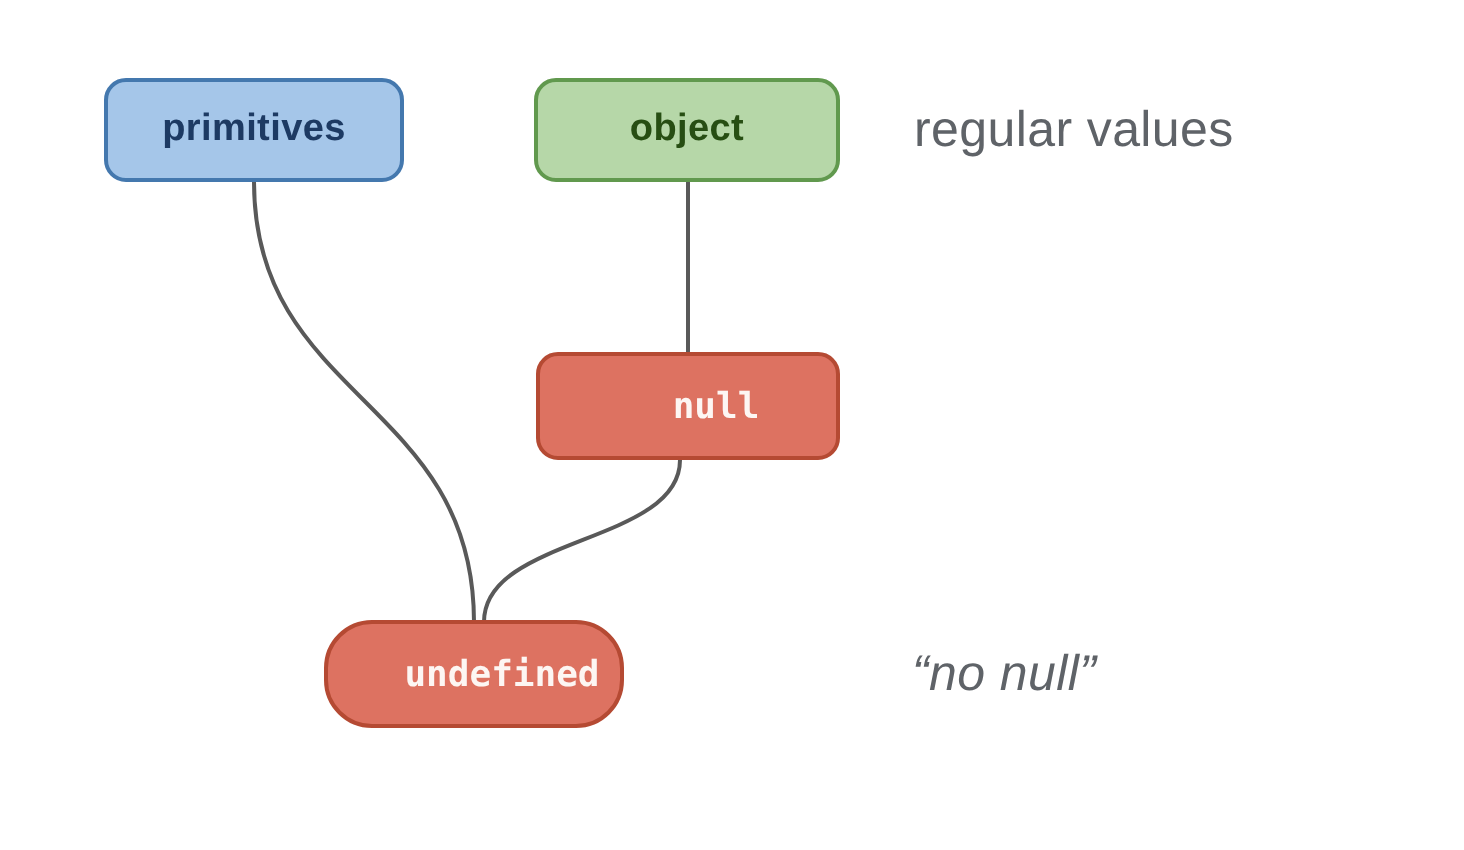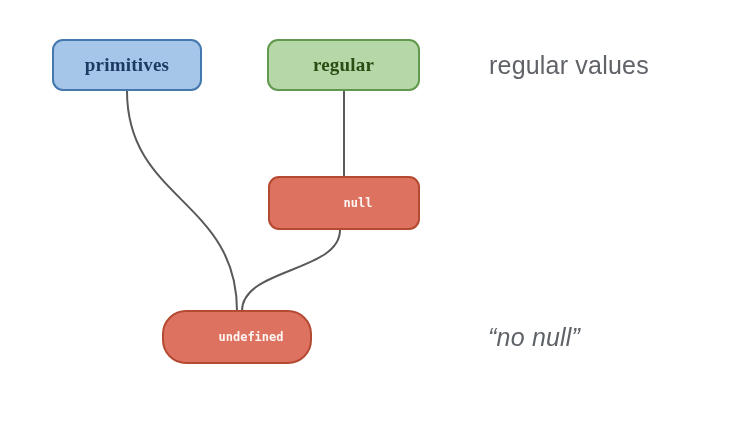--- a/index.html
+++ b/index.html
@@ -27,44 +27,43 @@
     position: absolute;
     box-sizing: border-box;
     border: 2px solid #000;
     border-radius: 11px;
     display: flex;
     align-items: center;
     justify-content: center;
     text-align: center;
   }
   .node.sans {
-    font-family: Liberation Serif, serif;
+    font-family: Liberation Sans, sans-serif;
     font-weight: bold;
     font-size: 19px;
     letter-spacing: 0.2px;
   }
   .node.mono {
     font-family: "DejaVu Sans Mono", monospace;
     font-weight: bold;
-    font-size: 12px;
+    font-size: 18px;
     padding-left: 28px;
   }
   .node-primitives { left: 52px;  top: 39px;  width: 150px; height: 52px; }
   .node-objects    { left: 267px; top: 39px;  width: 153px; height: 52px; }
   .node-null       { left: 268px; top: 176px; width: 152px; height: 54px; }
   .node-undefined  { left: 162px; top: 310px; width: 150px; height: 54px; border-radius: 24px; }
 
   .annotation {
     position: absolute;
     display: flex;
     align-items: center;
     font-size: 25px;
     letter-spacing: 0.2px;
     white-space: nowrap;
-    margin-left: 32px;
   }
   .annotation.italic { font-style: italic; }
   .ann-regular   { left: 457px; top: 39px;  height: 52px; }
   .ann-no-object { left: 456px; top: 176px; height: 54px; }
   .ann-no-value  { left: 456px; top: 310px; height: 54px; }
 </style>
 </head>
 <body>
 
 <div class="canvas">
@@ -73,21 +72,21 @@
     <path d="M127,91 C127,200 237,200 237,311" fill="none" stroke-width="2" stroke="#595959"></path>
     <path d="M344,91 L344,176" fill="none" stroke-width="2" stroke="#595959"></path>
     <path d="M340,230 C340,272 242,268 242,311" fill="none" stroke-width="2" stroke="#595959"></path>
   </svg>
 
   <div class="node sans node-primitives" style="background: rgb(165, 198, 233); border-color: rgb(68, 120, 174); color: rgb(29, 58, 99);">
     <span>primitives</span>
   </div>
 
   <div class="node sans node-objects" style="background: rgb(182, 215, 168); border-color: rgb(97, 153, 78); color: rgb(39, 78, 19);">
-    <span>regular</span>
+    <span>object</span>
   </div>
 
   <div class="node mono node-null" style="background: rgb(221, 114, 97); border-color: rgb(181, 74, 51); color: rgb(253, 246, 243);">
     <span>null</span>
   </div>
 
   <div class="node mono node-undefined" style="background: rgb(221, 114, 97); border-color: rgb(181, 74, 51); color: rgb(253, 246, 243);">
     <span>undefined</span>
   </div>
 

